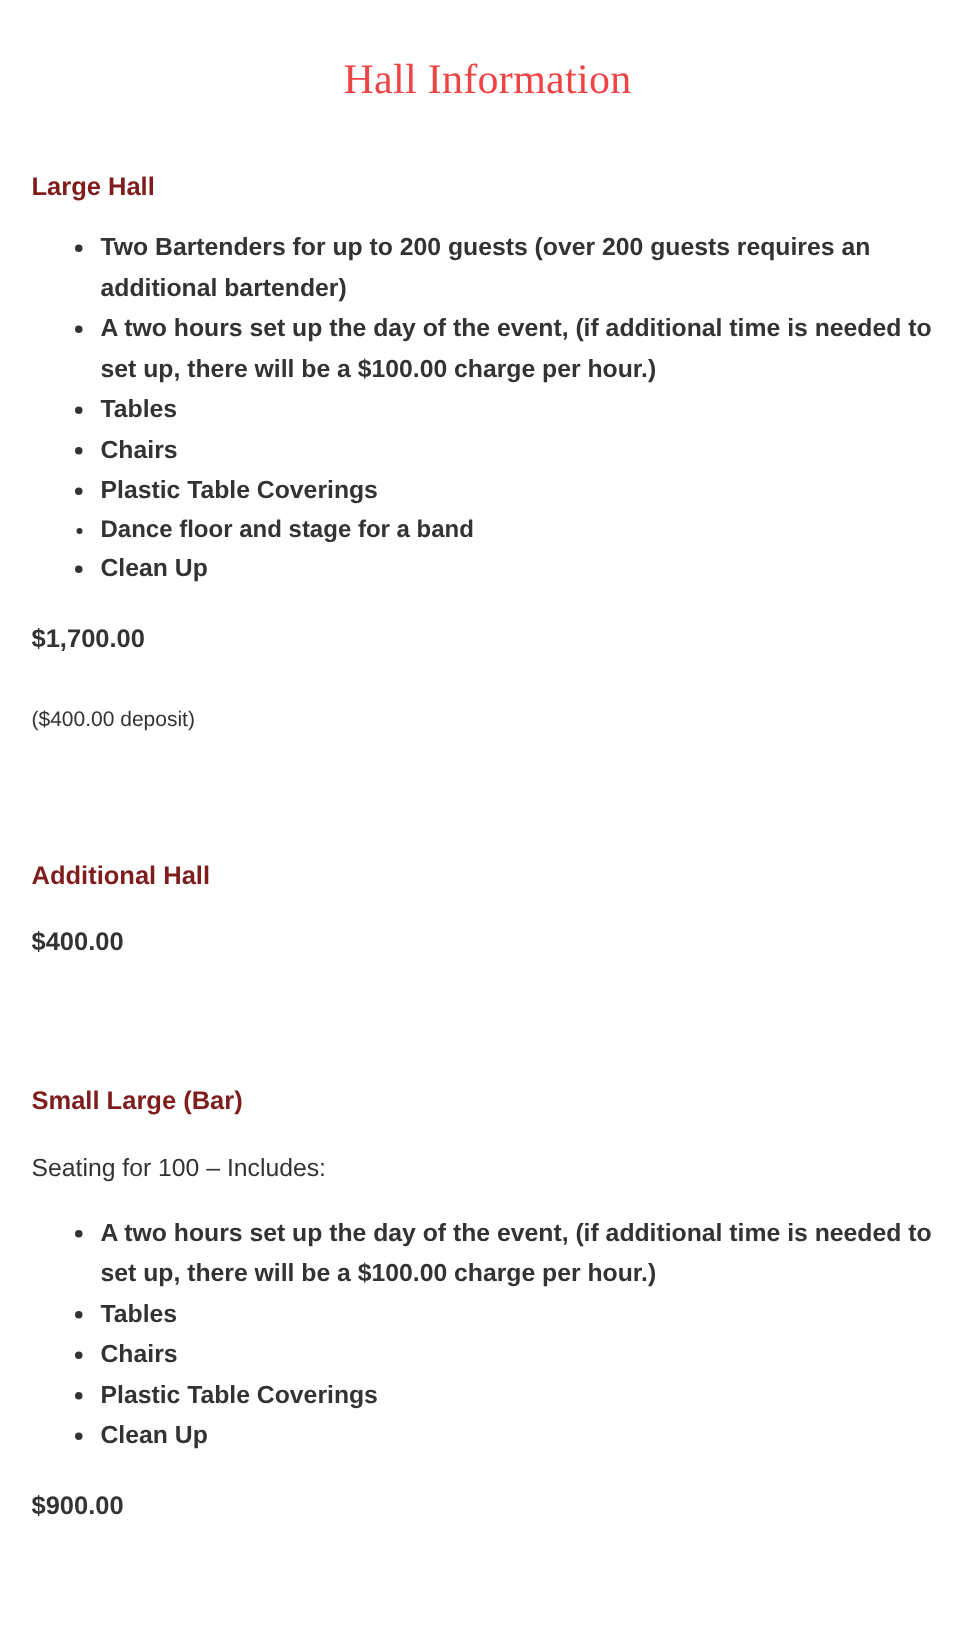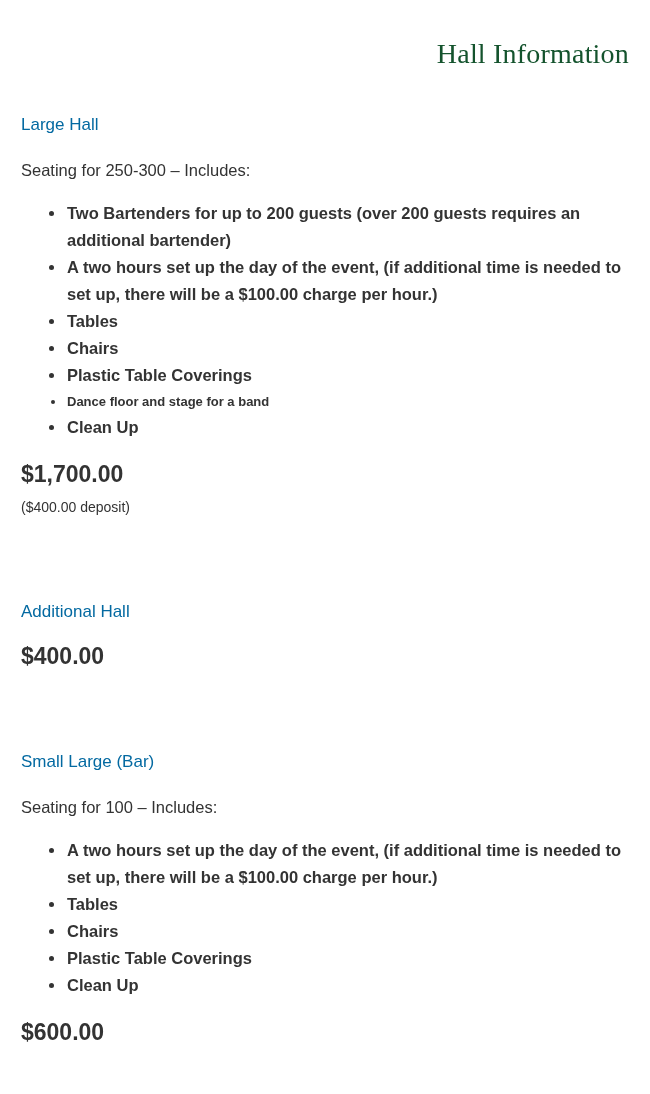--- a/index.html
+++ b/index.html
@@ -14,35 +14,35 @@
     -webkit-font-smoothing: antialiased;
   }
   .page {
     padding: 26px 21px 30px 21px;
     box-sizing: border-box;
   }
   .page-title {
     font-family: "Liberation Serif", serif;
     font-weight: 400;
     font-size: 28px;
-    color: #14532d;
-    text-align: right;
+    color: #ef4444;
+    text-align: center;
     margin: 12px 0 44px 0;
     letter-spacing: 0.2px;
   }
   .hall-section {
     margin: 0;
   }
   .hall-section + .hall-section {
     margin-top: 84px;
   }
   .section-heading {
     font-size: 17px;
-    font-weight: 400;
-    color: #0369a1;
+    font-weight: 700;
+    color: #7f1d1d;
     margin: 0 0 0 0;
     line-height: 22px;
   }
   .section-intro {
     font-size: 16.5px;
     line-height: 27px;
     margin: 21px 0 0 0;
     color: #333333;
   }
   ul.includes-list {
@@ -50,50 +50,49 @@
     padding: 0 0 0 45px;
   }
   ul.includes-list li {
     font-size: 16.5px;
     line-height: 27px;
     color: #333333;
     padding-left: 1px;
     font-weight: bold;
   }
   ul.includes-list li.small {
-    font-size: 13px;
+    font-size: 16px;
     line-height: 25px;
   }
   .price {
-    font-size: 23px;
+    font-size: 17px;
     font-weight: 700;
     color: #333333;
     margin: 22px 0 0 0;
     line-height: 22px;
   }
   .note {
     font-size: 14px;
     color: #333333;
-    margin: 12px 0 0 0;
+    margin: 32px 0 0 0;
     line-height: 20px;
   }
   .hidden-empty:empty {
     display: none;
   }
 </style>
 </head>
 <body>
 
 <div class="page">
 
   <h1 class="page-title">Hall Information</h1>
 
   <section class="hall-section">
     <h2 class="section-heading">Large Hall</h2>
-    <p class="section-intro">Seating for 250-300 – Includes:</p>
     <ul class="includes-list">
       <li>Two Bartenders for up to 200 guests (over 200 guests requires an additional bartender)</li>
       <li>A two hours set up the day of the event, (if additional time is needed to set up, there will be a $100.00 charge per hour.)</li>
       <li>Tables</li>
       <li>Chairs</li>
       <li>Plastic Table Coverings</li>
       <li class="small">Dance floor and stage for a band</li>
       <li>Clean Up</li>
     </ul>
     <p class="price">$1,700.00</p>
@@ -108,16 +107,16 @@
   <section class="hall-section">
     <h2 class="section-heading">Small Large (Bar)</h2>
     <p class="section-intro">Seating for 100 – Includes:</p>
     <ul class="includes-list">
       <li>A two hours set up the day of the event, (if additional time is needed to set up, there will be a $100.00 charge per hour.)</li>
       <li>Tables</li>
       <li>Chairs</li>
       <li>Plastic Table Coverings</li>
       <li>Clean Up</li>
     </ul>
-    <p class="price">$600.00</p>
+    <p class="price">$900.00</p>
   </section>
 
 </div>
 
 </body></html>

